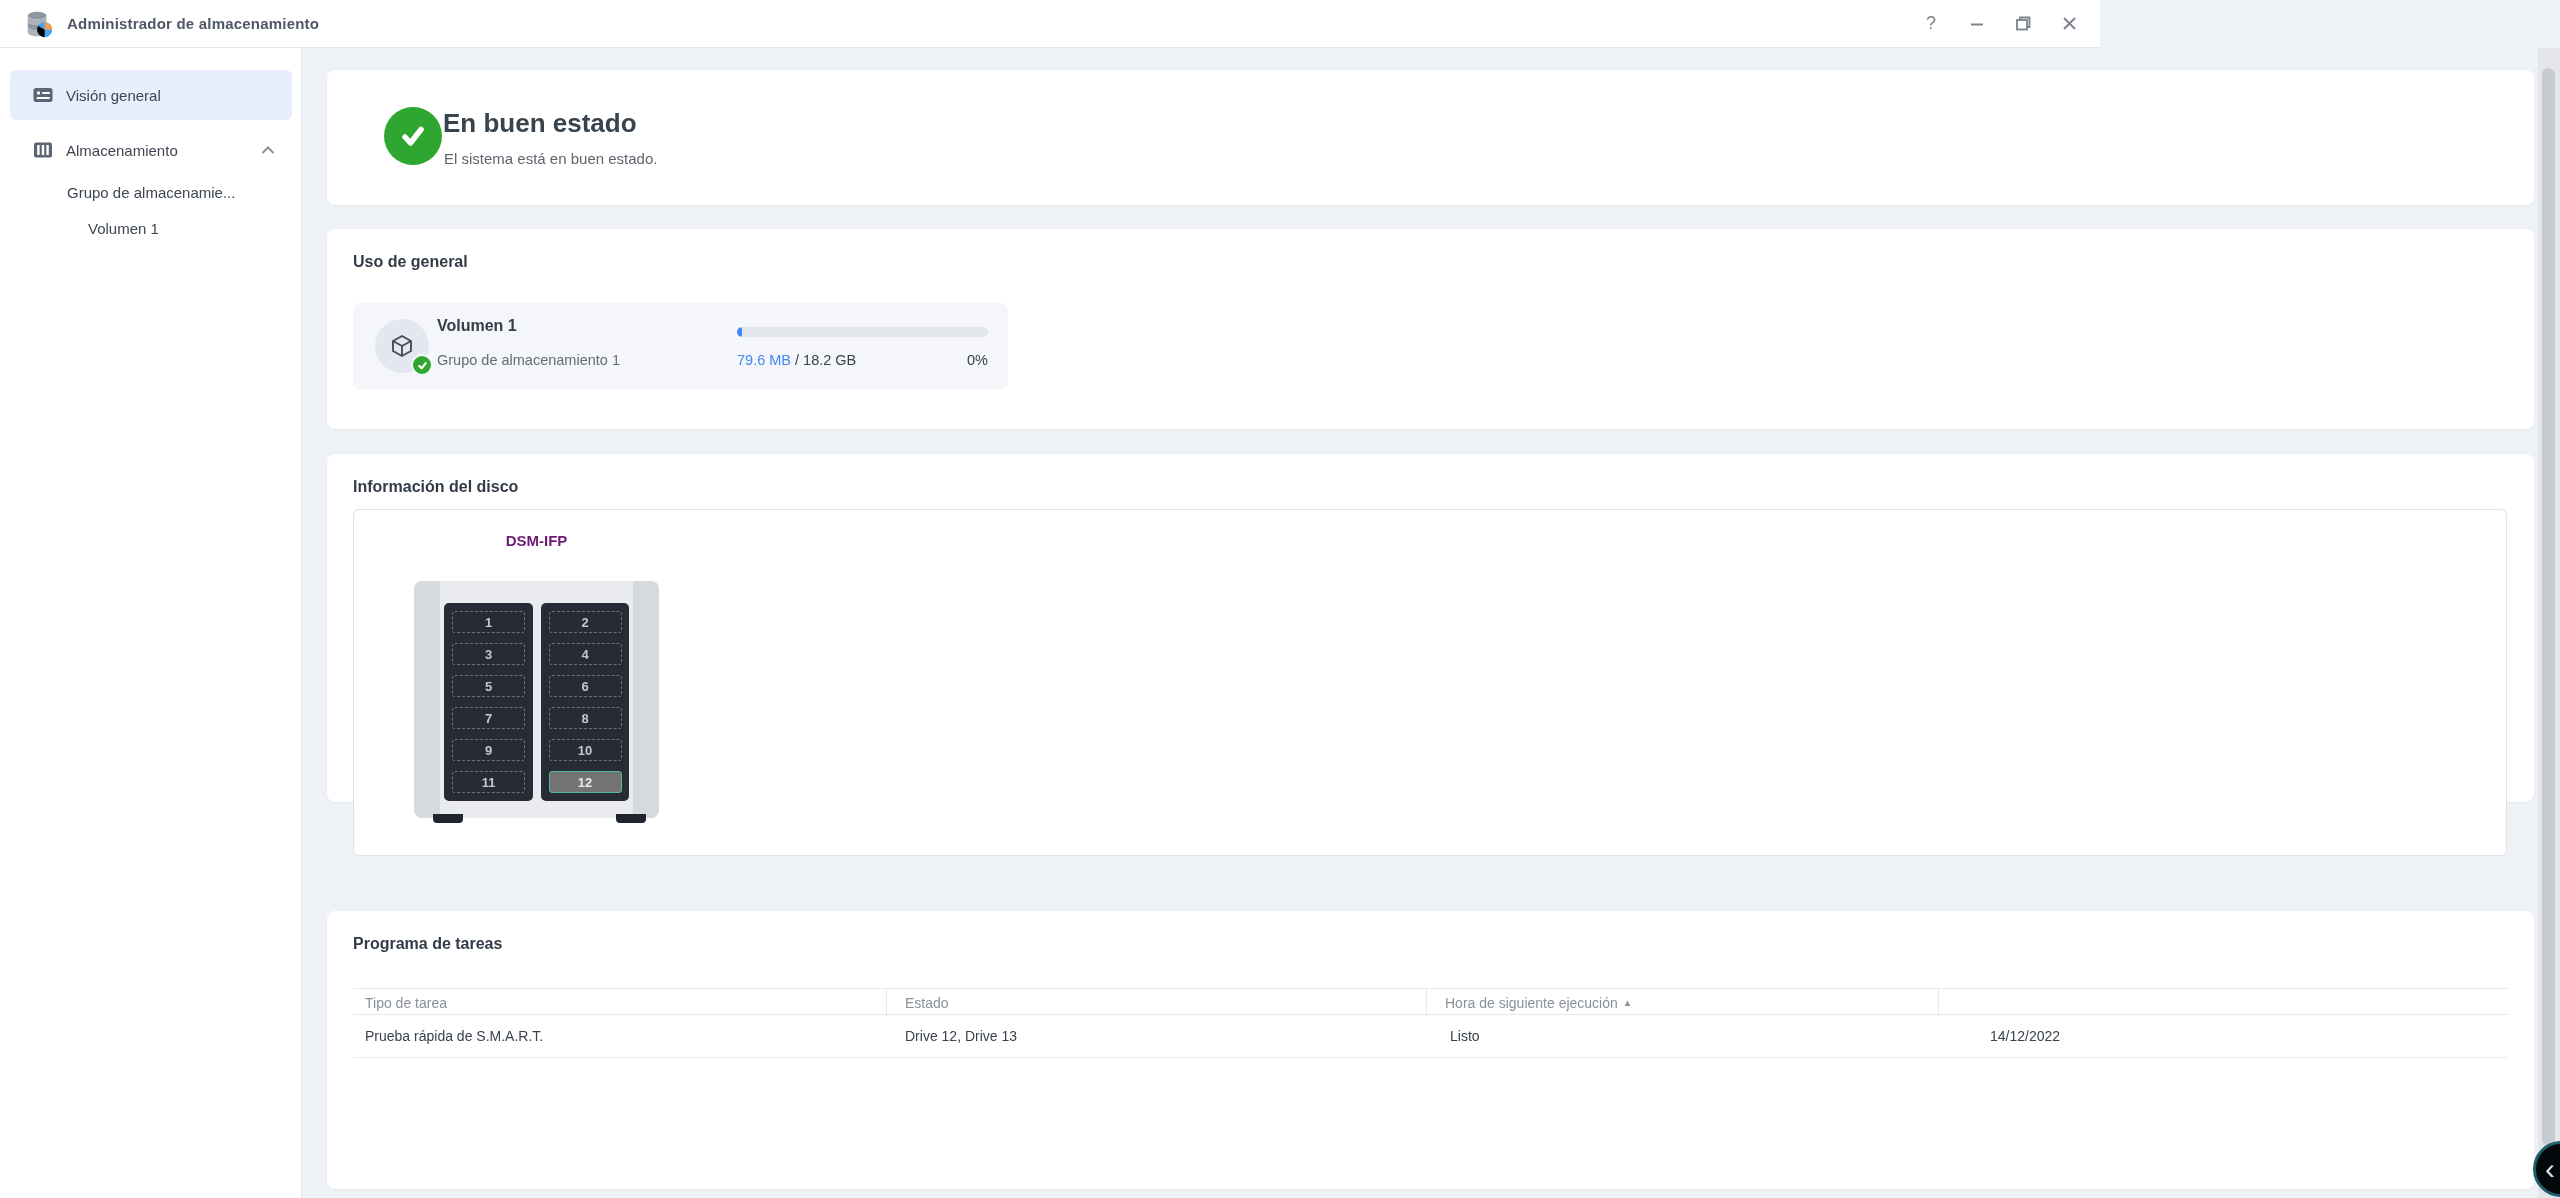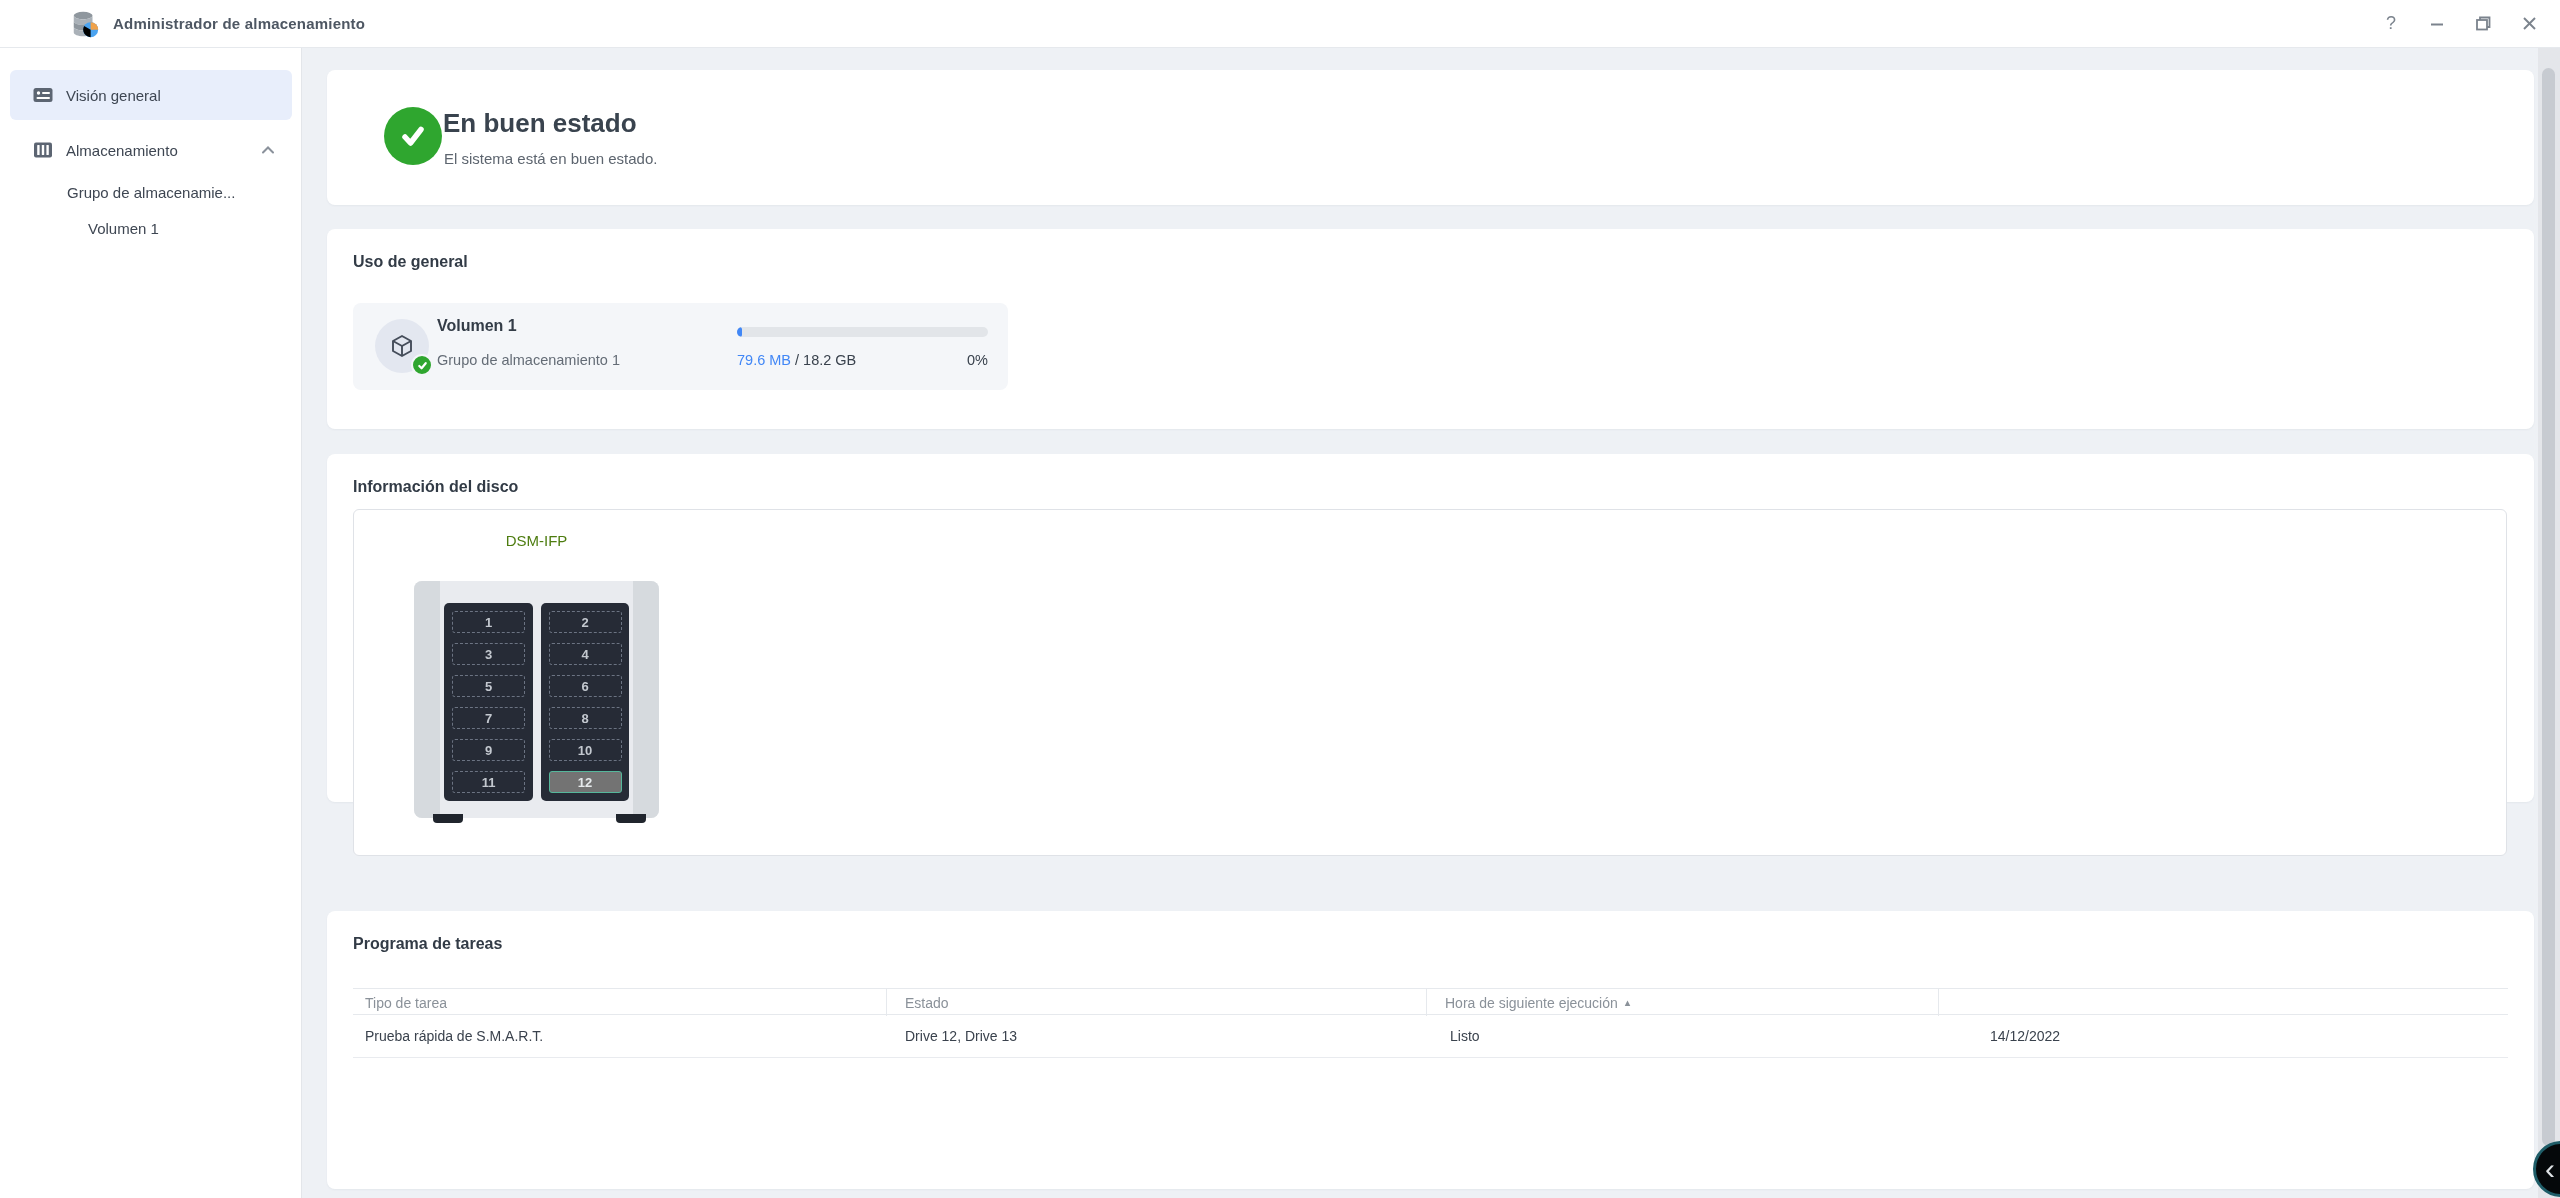--- a/index.html
+++ b/index.html
@@ -1,22 +1,22 @@
 <!DOCTYPE html>
 <html><head>
 <meta charset="utf-8">
 <style>
   * { margin:0; padding:0; box-sizing:border-box; }
   html,body { width:2560px; height:1198px; overflow:hidden; }
   body { font-family:"Liberation Sans","DejaVu Sans",sans-serif; background:#eef1f5; color:#3a434f; }
   #stage { position:relative; width:2560px; height:1198px; overflow:hidden; }
 
   
-  .titlebar { position:absolute; top:0; left:0; width:2560px; height:48px; background:#ffffff;
-              border-bottom:1px solid #e6e9ed; display:flex; align-items:center; z-index:5;padding-left:46px; }
+  .titlebar { position:absolute; top:0; left:0; width:2100px; height:48px; background:#ffffff;
+              border-bottom:1px solid #e6e9ed; display:flex; align-items:center; z-index:5; }
   .app-icon { width:30px; height:30px; margin-left:24px; flex:0 0 auto; }
   .titlebar-title { margin-left:13px; font-size:15px; font-weight:bold; color:#4e5763; letter-spacing:.2px; }
   .win-controls { margin-left:auto; margin-right:20px; display:flex; align-items:center; gap:24px; }
   .win-btn { width:22px; height:22px; display:flex; align-items:center; justify-content:center;
              color:#7b838d; cursor:pointer; background:none; border:none; font-family:inherit; }
   .help-glyph { font-size:18px; color:#7b838d; }
 
   
   .sidebar { position:absolute; top:48px; left:0; width:302px; height:1150px; background:#ffffff;
              border-right:1px solid #e3e6ea; }
@@ -56,21 +56,21 @@
   .progress-fill { height:10px; border-radius:5px; }
   .usage-line { position:absolute; left:0; top:49px; width:251px; font-size:14.5px; color:#39424d; }
   .usage-used { font-weight:normal; }
   .usage-pct { position:absolute; right:0; top:0; }
 
   
   .card-disk { top:406px; height:348px; }
   .disk-panel { position:absolute; left:26px; top:55px; width:2154px; height:347px;
                 border:1px solid #dfe2e7; border-radius:6px; background:#ffffff; }
   .device-name { position:absolute; left:60px; top:22px; width:245px; text-align:center;
-                 font-size:15px; font-weight:normal; color:#4d7c0f; }
+                 font-size:15px; font-weight:bold; color:#701a75; }
   .device { position:absolute; left:60px; top:71px; width:245px; height:237px; background:#e9ebef; border-radius:8px; }
   .device:before, .device:after { content:""; position:absolute; top:0; width:26px; height:237px; background:#d6dade; }
   .device:before { left:0; border-radius:8px 0 0 8px; }
   .device:after { right:0; border-radius:0 8px 8px 0; }
   .bay-col { position:absolute; top:22px; width:89px; height:198px; background:#262b36; border-radius:5px;
              display:flex; flex-direction:column; align-items:center; padding-top:8px; gap:10px; z-index:2; }
   .bay-col.left { left:30px; }
   .bay-col.right { left:127px; width:88px; }
   .bay { width:73px; height:22px; border:1px dashed #6b7382; border-radius:3px; color:#c3c8cf;
          font-size:13px; font-weight:bold; display:flex; align-items:center; justify-content:center; cursor:pointer; }

